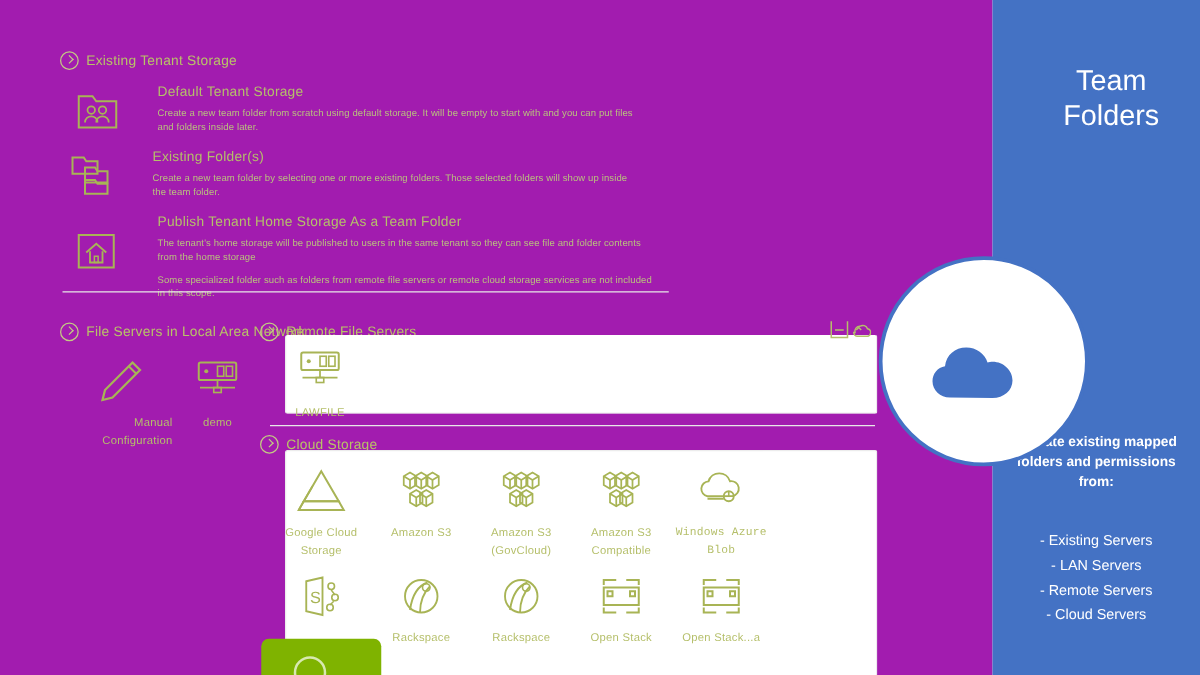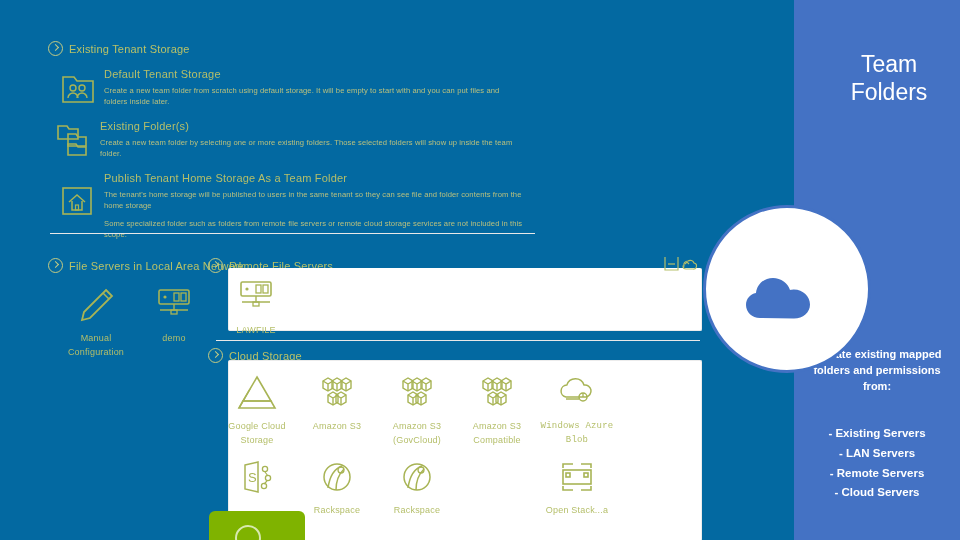--- a/index.html
+++ b/index.html
@@ -5,27 +5,27 @@
   html,body{margin:0;padding:0;}
   body{
     width:960px;height:540px;overflow:hidden;
     background:#ffffff;
     font-family:"Liberation Sans", sans-serif;
     position:relative;
   }
   .stage{position:absolute;inset:0;width:960px;height:540px;background:#fff;}
 
   
-  .app{position:absolute;left:0;top:0;width:794px;height:540px;background:#0369a1;overflow:hidden;}
+  .app{position:absolute;left:0;top:0;width:794px;height:540px;background:#a21caf;overflow:hidden;}
 
   .sec-head{position:absolute;display:flex;align-items:center;gap:6px;font-size:11px;color:#b9c268;letter-spacing:.2px;white-space:nowrap;}
   .chev{width:13px;height:13px;border:1px solid #c3cb83;border-radius:50%;display:inline-block;position:relative;flex:none;}
   .chev:after{content:"";position:absolute;left:4px;top:3px;width:4px;height:4px;border-right:1px solid #c3cb83;border-bottom:1px solid #c3cb83;transform:rotate(-45deg);}
 
-  .opt{position:absolute;display:flex;gap:6px;align-items:flex-start;}
+  .opt{position:absolute;display:flex;gap:28px;align-items:flex-start;}
   .opt .ic{flex:none;width:40px;height:38px;}
   .opt .tx .t{font-size:11px;color:#b5bf6a;margin-bottom:5px;letter-spacing:.2px;}
   .opt .tx .d{font-size:7.6px;color:#b9c07e;line-height:1.45;letter-spacing:.1px;}
 
   .divider{position:absolute;height:1px;background:#e8e8e8;}
 
   .card{position:absolute;background:#fff;border:1px solid #ececec;border-radius:2px;}
 
   .tile{position:absolute;width:84px;text-align:center;}
   .tile .gl{height:52px;display:flex;align-items:center;justify-content:center;}
@@ -33,21 +33,21 @@
 
   .greenbtn{position:absolute;left:209px;top:511px;width:96px;height:34px;background:#7fb300;border-radius:6px 6px 0 0;}
   .greenbtn .g{position:absolute;left:26px;top:14px;width:22px;height:22px;border:2px solid #e7f2cf;border-radius:50%;opacity:.85;}
 
   .miniicon{position:absolute;left:663px;top:255px;width:34px;height:18px;}
 
   
   .panel{position:absolute;left:794px;top:0;width:166px;height:540px;background:#4472c4;}
   .panel .title{position:absolute;left:0;top:50px;width:190px;text-align:center;color:#fff;font-size:23px;line-height:1.22;font-weight:400;}
   .panel .sub{position:absolute;left:6px;top:347px;width:154px;text-align:center;color:#fff;font-size:11px;font-weight:bold;line-height:1.45;}
-  .panel .list{position:absolute;left:6px;top:424px;width:154px;text-align:center;color:#fff;font-size:11.5px;font-weight:bold;line-height:1.72;}
+  .panel .list{position:absolute;left:6px;top:424px;width:154px;text-align:center;color:#fff;font-size:11.5px;font-weight:normal;line-height:1.72;}
 
   .cloudcircle{position:absolute;left:703px;top:205px;width:168px;height:168px;border-radius:50%;background:#ffffff;border:3px solid #4472c4;box-sizing:border-box;}
   .cloudcircle svg{position:absolute;left:32px;top:52px;}
 </style>
 </head>
 <body>
 
 <div class="stage">
 
   <div class="app">
@@ -109,21 +109,21 @@
       <span class="chev"></span>
       <span>File Servers in Local Area Network</span>
     </div>
     <div class="sec-head" style="left:208px;top:258px;">
       <span class="chev"></span>
       <span>Remote File Servers</span>
     </div>
 
     <div class="card" style="left:228px;top:268px;width:472px;height:62px;border-top:none;"></div>
 
-    <div class="tile" style="left:54px;top:280px;">
+    <div class="tile" style="left:54px;top:280px;text-align:right;">
       <div class="gl">
         <svg width="46" height="46" viewBox="0 0 46 46">
           <path d="M33 7l6 6-22 22-8 2 2-8z" fill="none" stroke="#a8b455" stroke-width="1.8"></path>
           <path d="M30 10l6 6" fill="none" stroke="#a8b455" stroke-width="1.5"></path>
         </svg>
       </div>
       <div class="lb">Manual Configuration</div>
     </div>
 
     <div class="tile" style="left:132px;top:280px;">
@@ -287,32 +287,45 @@
         <svg width="50" height="46" viewBox="0 0 50 46">
           <path d="M12 22a13 13 0 1126 0 13 13 0 01-26 0z" fill="none" stroke="#a8b455" stroke-width="1.5"></path>
           <path d="M16 33c2-14 8-20 14-22" fill="none" stroke="#a8b455" stroke-width="1.5"></path>
           <path d="M24 35c0-10 3-16 8-21" fill="none" stroke="#a8b455" stroke-width="1.5"></path>
           <circle cx="29" cy="15" r="3" fill="none" stroke="#a8b455" stroke-width="1.3"></circle>
         </svg>
       </div>
       <div class="lb">Rackspace</div>
     </div>
 
-
-    <div class="tile" style="left:535px;top:452px;">
+    <div class="tile" style="left:455px;top:452px;">
       <div class="gl">
         <svg width="50" height="46" viewBox="0 0 50 46">
           <g fill="none" stroke="#a8b455" stroke-width="1.6">
             <path d="M11 13v-4h10M29 9h10v4M39 31v4H29M21 35H11v-4"></path>
             <rect x="11" y="15" width="28" height="14"></rect>
             <rect x="14" y="18" width="4" height="4"></rect>
             <rect x="32" y="18" width="4" height="4"></rect>
           </g>
         </svg>
       </div>
+      <div class="lb">Open Stack</div>
+    </div>
+
+    <div class="tile" style="left:535px;top:452px;">
+      <div class="gl">
+        <svg width="50" height="46" viewBox="0 0 50 46">
+          <g fill="none" stroke="#a8b455" stroke-width="1.6">
+            <path d="M11 13v-4h10M29 9h10v4M39 31v4H29M21 35H11v-4"></path>
+            <rect x="11" y="15" width="28" height="14"></rect>
+            <rect x="14" y="18" width="4" height="4"></rect>
+            <rect x="32" y="18" width="4" height="4"></rect>
+          </g>
+        </svg>
+      </div>
       <div class="lb">Open Stack...a</div>
     </div>
 
     <div class="greenbtn">
       <div class="g"></div>
     </div>
 
   </div>
 
   <div class="panel">

